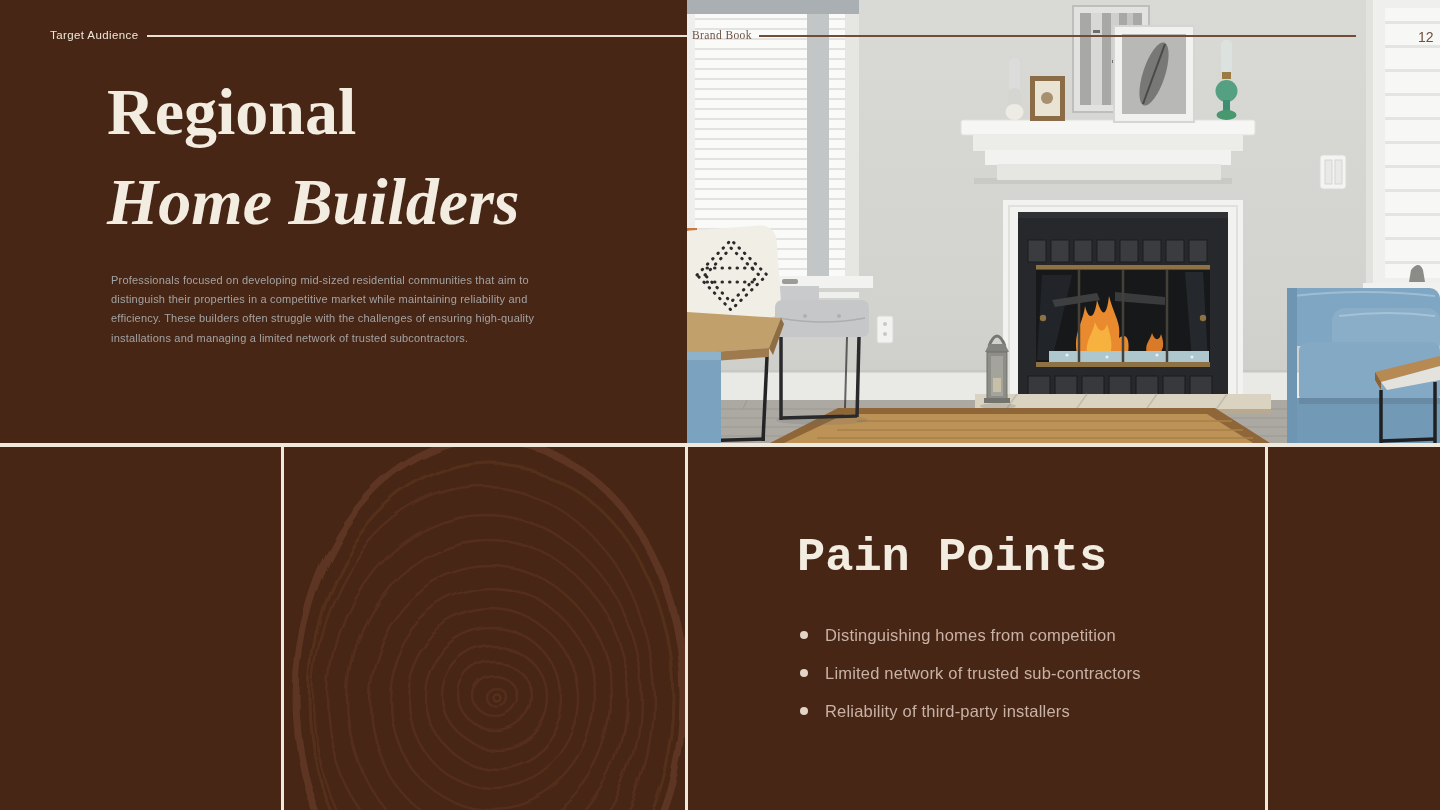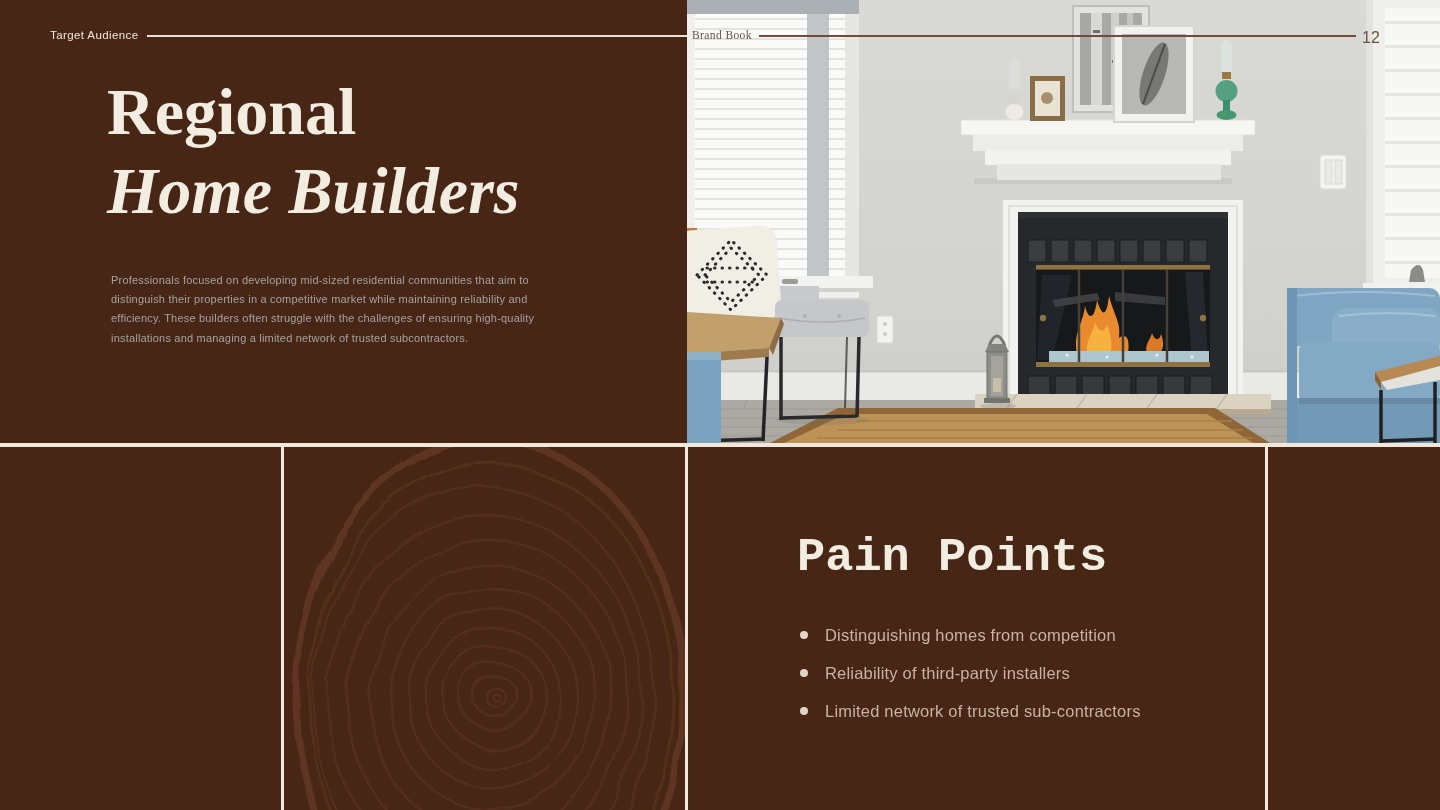--- a/index.html
+++ b/index.html
@@ -9,27 +9,27 @@
 
   
   .hdr-left{position:absolute;left:50px;top:29px;font-size:11.5px;letter-spacing:.4px;
             color:#EFE7D9;z-index:5;}
   .hdr-line-cream{position:absolute;left:147px;top:35px;width:540px;height:1.5px;
             background:#E9E1D2;z-index:5;}
   .hdr-center{position:absolute;left:692px;top:29px;font-size:11.5px;letter-spacing:.4px;
             color:#6C5243;z-index:5;font-family:Liberation Serif, serif;}
   .hdr-line-brown{position:absolute;left:759px;top:35px;width:597px;height:1.5px;
             background:#714C38;z-index:5;}
-  .hdr-page{position:absolute;left:1362px;top:29px;font-size:16px;color:#6F4F3E;z-index:5;}
+  .hdr-page{position:absolute;left:1418px;top:29px;font-size:14px;color:#6F4F3E;z-index:5;}
 
   
   .title{position:absolute;left:107px;top:72px;z-index:4;color:#F3EDE1;
          font-family:"Liberation Serif","DejaVu Serif",serif;
          font-size:66px;line-height:79px;font-weight:700;}
-  .title .t2{font-style:italic;}
+  .title .t2{font-style:italic;margin-top:11px;}
   .desc{position:absolute;left:111px;top:260px;width:452px;z-index:4;color:#a3a3a3;
         font-size:11px;line-height:19.2px;letter-spacing:.2px;}
 
   
   .photo{position:absolute;left:687px;top:0;width:753px;height:443px;z-index:1;
          overflow:hidden;background:#D5D6D2;}
   .photo svg{display:block;}
 
   
   .h-rule{position:absolute;left:0;top:443px;width:1440px;height:3.5px;background:#EFE8DB;z-index:6;}
@@ -340,21 +340,21 @@
   </svg>
 
   <div class="pp-title">Pain Points</div>
   <ul class="pp-list">
     <li class="pp-item">
       <span class="pp-dot"></span>
       <span>Distinguishing homes from competition</span>
     </li>
     <li class="pp-item">
       <span class="pp-dot"></span>
-      <span>Reliability of third-party installers</span>
+      <span>Limited network of trusted sub-contractors</span>
     </li>
     <li class="pp-item">
       <span class="pp-dot"></span>
-      <span>Limited network of trusted sub-contractors</span>
+      <span>Reliability of third-party installers</span>
     </li>
   </ul>
 
 </div>
 
 </body></html>

